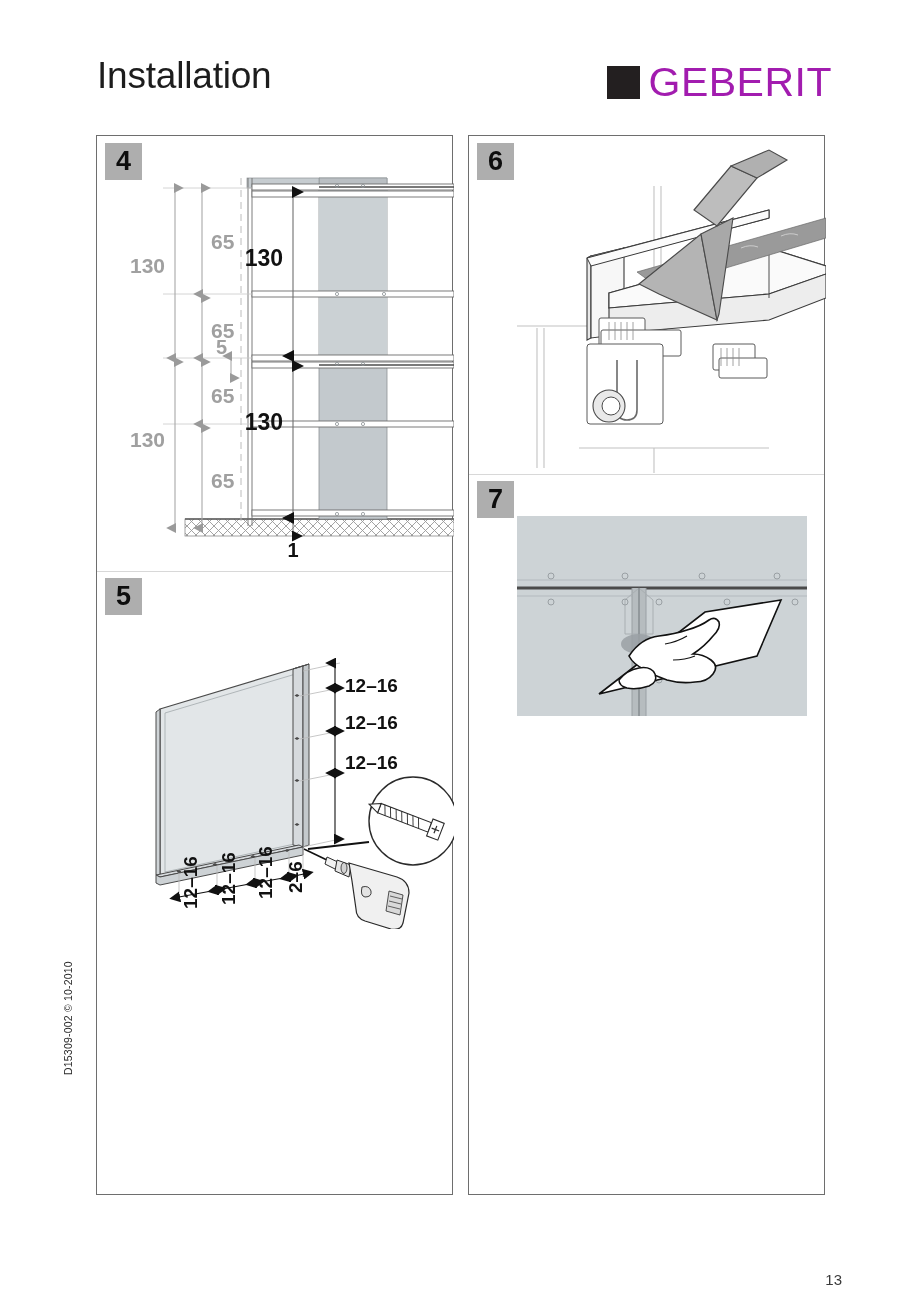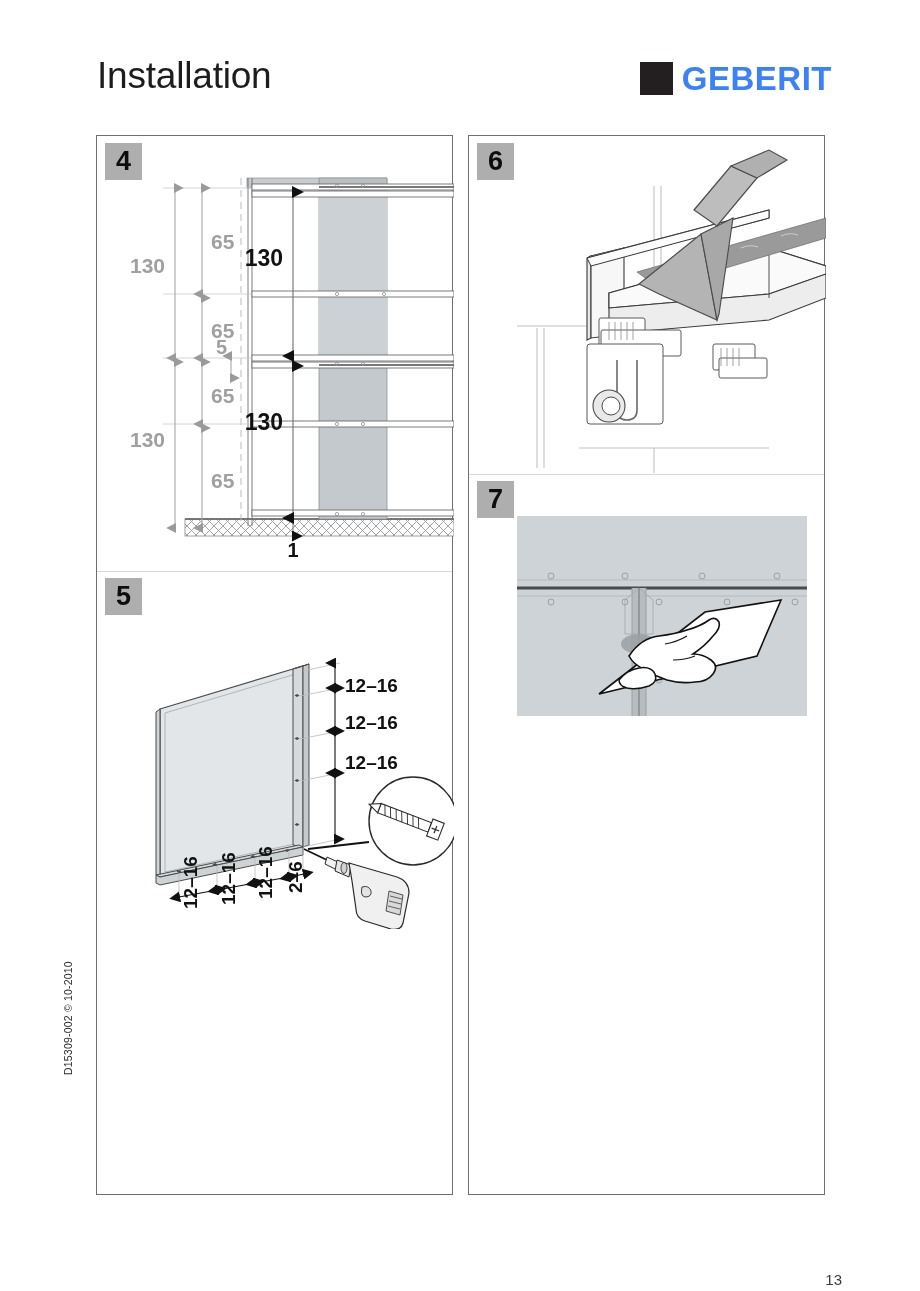--- a/index.html
+++ b/index.html
@@ -38,24 +38,24 @@
     display: flex;
     align-items: center;
     gap: 9px;
   }
   .brand-square {
     width: 33px; height: 33px;
     background: #231f20;
     display: block;
   }
   .brand-word {
-    font-size: 33px;
-    font-weight: bold;
+    font-size: 41px;
+    font-weight: normal;
     letter-spacing: 0.5px;
-    color: #3b82f6;
+    color: #a21caf;
     line-height: 1;
     font-family: "Liberation Sans", sans-serif;
   }
 
   
   .panel {
     position: absolute;
     border: 1px solid #6e6e6e;
     background: #ffffff;
     box-sizing: border-box;

